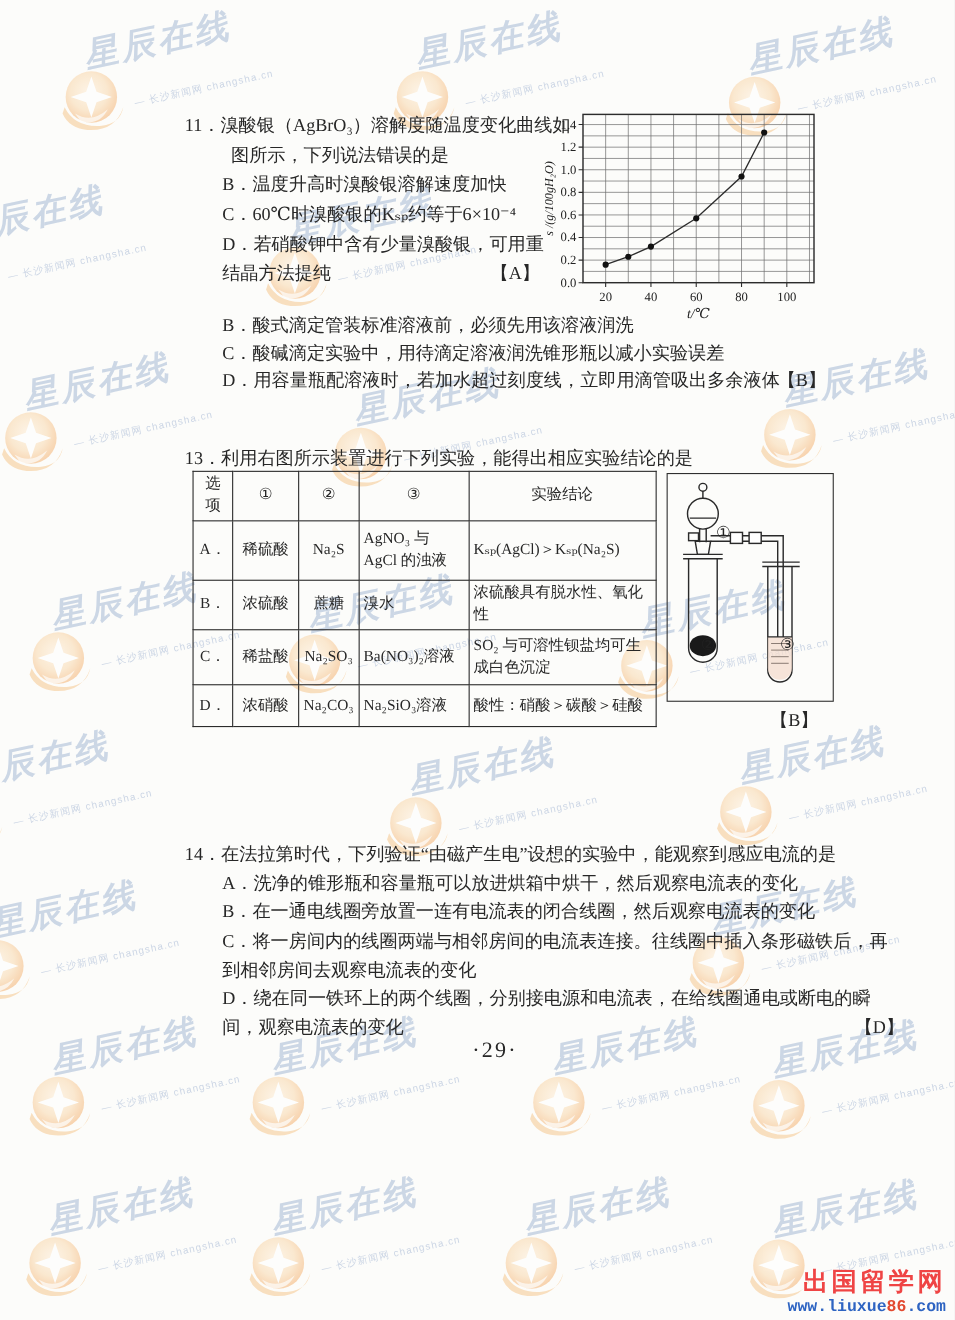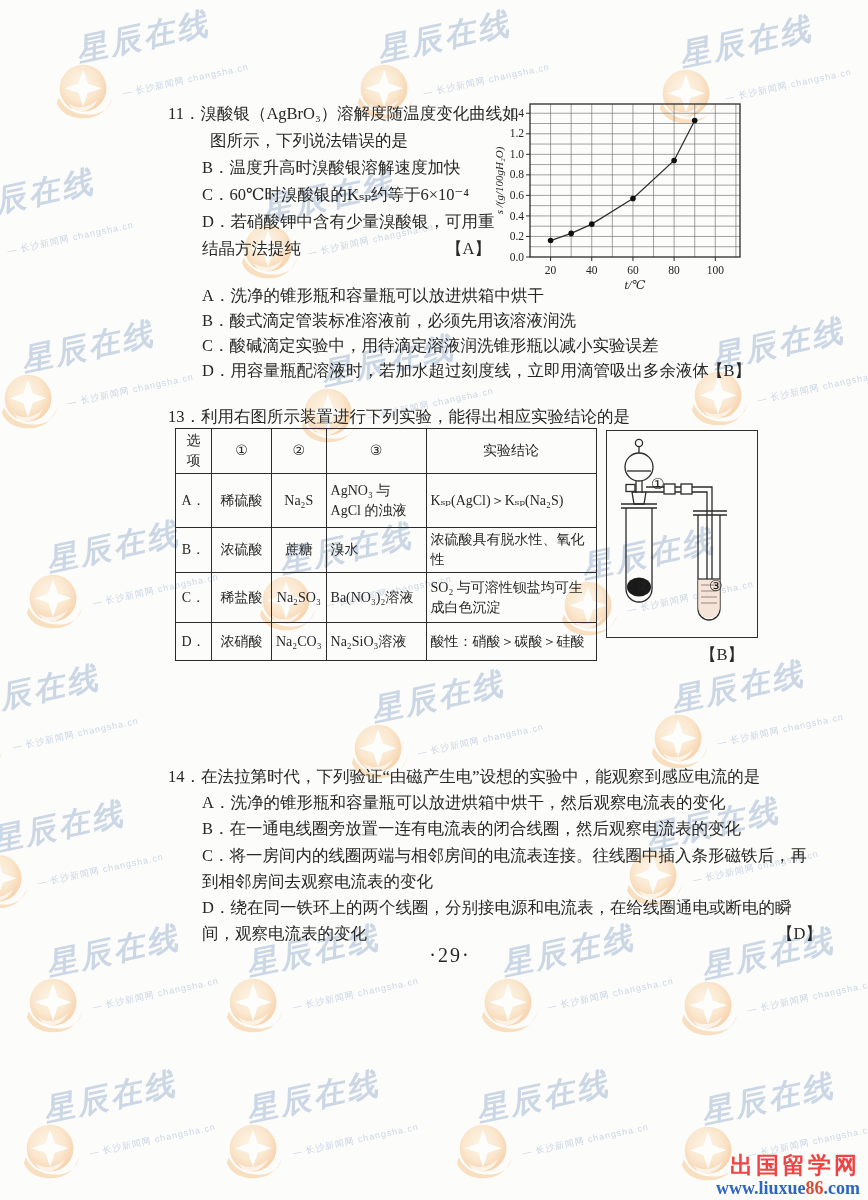--- a/index.html
+++ b/index.html
@@ -38,22 +38,22 @@
   .applbl{position:absolute;font-size:15px;color:#222;}
   .q13ans{left:700px;top:644px;font-size:16.5px;}
   .sec2{left:164px;top:678px;width:604px;line-height:27.5px;padding-left:24px;text-indent:-24px;}
   .q14{left:168px;top:763px;width:616px;line-height:27px;}
   .q14 .opts{line-height:26.3px;width:610px;}
   .ans-abs{position:absolute;bottom:0;}
   .pageno{left:390px;top:944px;width:120px;text-align:center;letter-spacing:2px;font-size:20px;}
   .footer{position:absolute;right:8px;top:1150px;text-align:right;z-index:2;}
   .footer .site{font-size:23px;color:#ef4444;letter-spacing:3px;font-weight:bold;
         font-family:"Liberation Sans","DejaVu Sans",sans-serif;}
-  .footer .url{font-size:18px;font-weight:bold;color:#2e64c2;line-height:15px;
-        font-family:Liberation Serif, serif;}
+  .footer .url{font-size:15px;font-weight:bold;color:#2e64c2;line-height:15px;
+        font-family:Liberation Mono, monospace;}
   .footer .u86{color:#e2492f;}
   .appbox svg{position:absolute;left:0;top:0;}
 </style>
 </head>
 <body>
 
 <div class="page">
 
   
   <svg width="0" height="0" aria-hidden="true">
@@ -312,21 +312,20 @@
         <circle cx="79.1764705882353" cy="149.38255033557047" r="2.8" fill="#111"></circle>
         <circle cx="99.76470588235294" cy="140.14093959731542" r="2.8" fill="#111"></circle>
         <circle cx="140.94117647058823" cy="114.46979865771812" r="2.8" fill="#111"></circle>
         <circle cx="182.11764705882354" cy="76.47651006711409" r="2.8" fill="#111"></circle>
         <circle cx="202.7058823529412" cy="36.42953020134229" r="2.8" fill="#111"></circle>
       </svg></div>
 
   
   <section class="abs q12">
     <div class="opts">
-      <div class="opt">A．洗净的锥形瓶和容量瓶可以放进烘箱中烘干</div>
       <div class="opt">B．酸式滴定管装标准溶液前，必须先用该溶液润洗</div>
       <div class="opt">C．酸碱滴定实验中，用待滴定溶液润洗锥形瓶以减小实验误差</div>
       <div class="opt">D．用容量瓶配溶液时，若加水超过刻度线，立即用滴管吸出多余液体</div>
       <span class="ans-abs" style="left:505px;">【B】</span>
     </div>
   </section>
 
   
   <section class="abs q13">
     <div class="stem34"><span>13．</span><span>利用右图所示装置进行下列实验，能得出相应实验结论的是</span></div>

